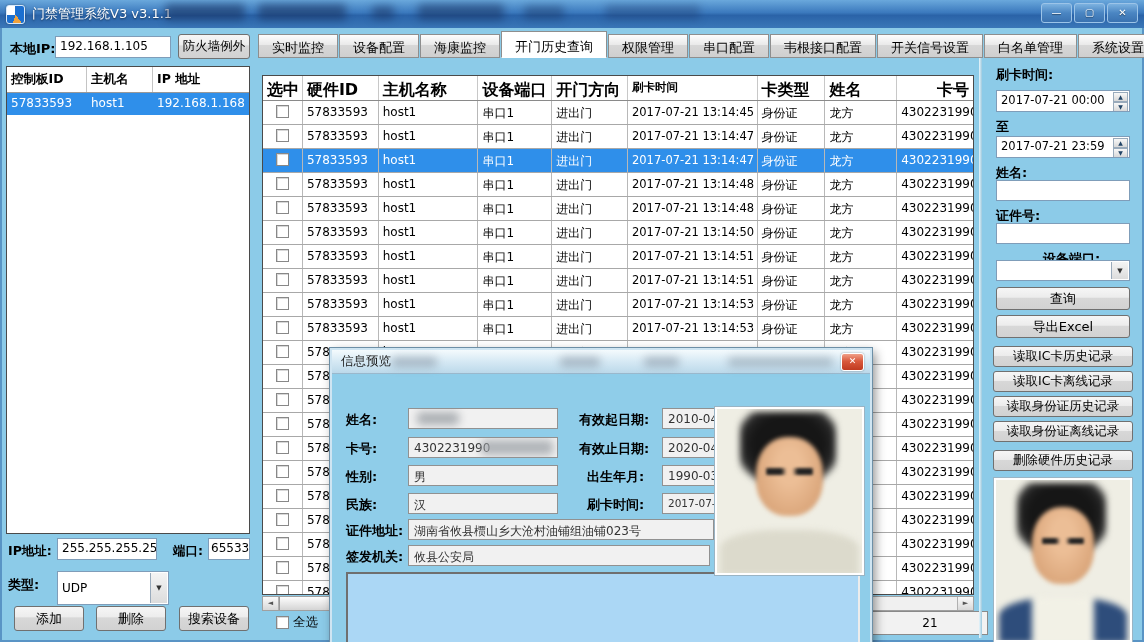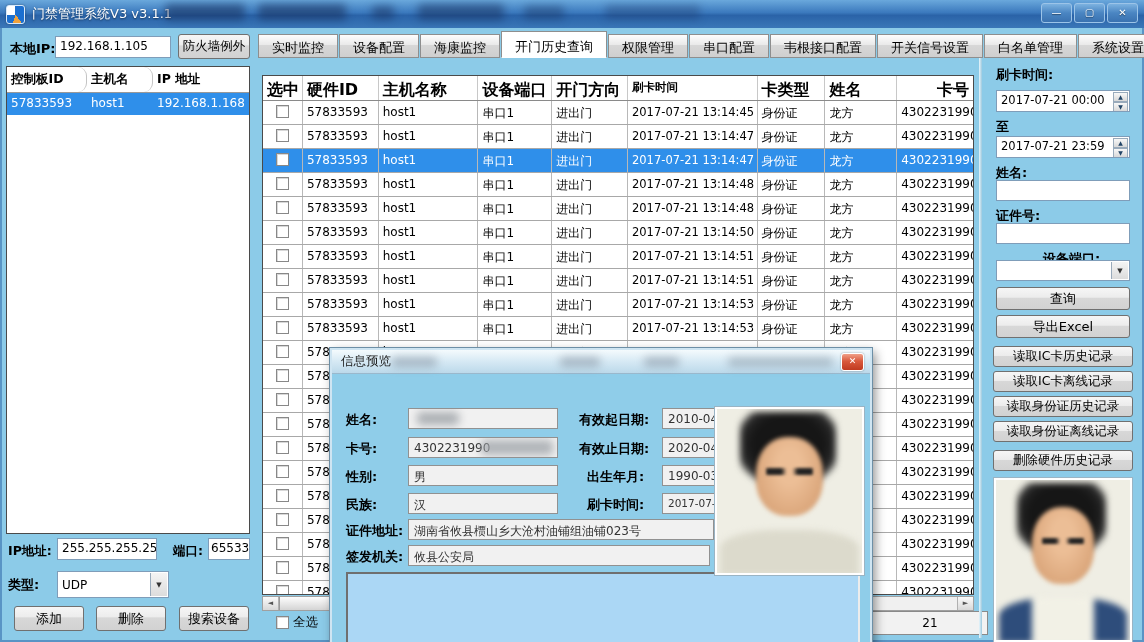--- a/index.html
+++ b/index.html
@@ -28,31 +28,31 @@
     background:linear-gradient(#f4f4f4,#dcdcdc);border-left:1px solid #9ab;display:flex;align-items:center;justify-content:center;font-size:7px;color:#333;}
   .checkbox{width:13px;height:13px;background:#fff;border:1px solid #888;box-shadow:inset 1px 1px 0 #d8d8d8;display:inline-block;box-sizing:border-box;}
   .spin{position:absolute;right:1px;top:1px;bottom:1px;width:15px;display:flex;flex-direction:column;}
   .spin div{flex:1;background:linear-gradient(#f8f8f8,#d8d8d8);border:1px solid #9ab;font-size:6px;line-height:8px;text-align:center;color:#246;}
   
   .lp-iplabel{position:absolute;left:10px;top:40px;}
   .lp-ipinput{position:absolute;left:55px;top:36px;width:116px;height:22px;}
   .lp-fw{position:absolute;left:178px;top:34px;width:72px;height:25px;font-size:12.5px;}
   .devtable{position:absolute;left:6px;top:66px;width:242px;height:466px;background:#fff;border:1px solid #4a4a4a;overflow:hidden;}
   .devhdr{display:flex;height:25px;border-bottom:1px solid #999;}
-  .devhdr div{box-sizing:border-box;padding:4px 4px 0;border-right:1px solid #c4c4c4;font-weight:600;font-size:12.5px;border-radius:9px;}
+  .devhdr div{box-sizing:border-box;padding:4px 4px 0;border-right:1px solid #c4c4c4;font-weight:600;font-size:12.5px;}
   .devrow{display:flex;height:22px;}
   .devrow.selected{background:#2f8fea;color:#fff;}
   .devrow div{box-sizing:border-box;padding:3px 4px 0;font-size:12px;}
   .dc0{width:80px}.dc1{width:66px}.dc2{width:94px;border-right:none!important}
   .lp-adrlabel{position:absolute;left:8px;top:543px;font-size:12.5px;font-weight:600;}
   .lp-adrinput{position:absolute;left:57px;top:538px;width:100px;height:22px;}
   .lp-portlabel{position:absolute;left:173px;top:543px;font-size:12.5px;font-weight:600;}
   .lp-portinput{position:absolute;left:208px;top:538px;width:42px;height:22px;padding:2px 2px;}
   .lp-typelabel{position:absolute;left:8px;top:576px;}
-  .lp-typecombo{position:absolute;left:57px;top:571px;width:112px;height:27px;}
+  .lp-typecombo{position:absolute;left:57px;top:571px;width:112px;height:34px;}
   .lp-add{position:absolute;left:14px;top:606px;width:70px;height:25px;}
   .lp-del{position:absolute;left:96px;top:606px;width:70px;height:25px;}
   .lp-search{position:absolute;left:179px;top:606px;width:70px;height:25px;}
   
   .tabbar{position:absolute;left:258px;top:31px;height:27px;display:flex;align-items:flex-end;}
   .tab{background:linear-gradient(#fdfdfd,#e9e9e9 45%,#d7d7d7 46%,#cfcfcf);border:1px solid #8e8e8e;
     padding:4px 13px 3px;font-size:13px;height:24px;box-sizing:border-box;margin-right:1px;white-space:nowrap;}
   .tab.active{background:#fff;height:27px;padding-top:6px;border-bottom:1px solid #fff;position:relative;z-index:3;}
   
   .htable{position:absolute;left:262px;top:75px;width:712px;height:520px;background:#fff;border:1px solid #4a4a4a;overflow:hidden;box-sizing:border-box;}

